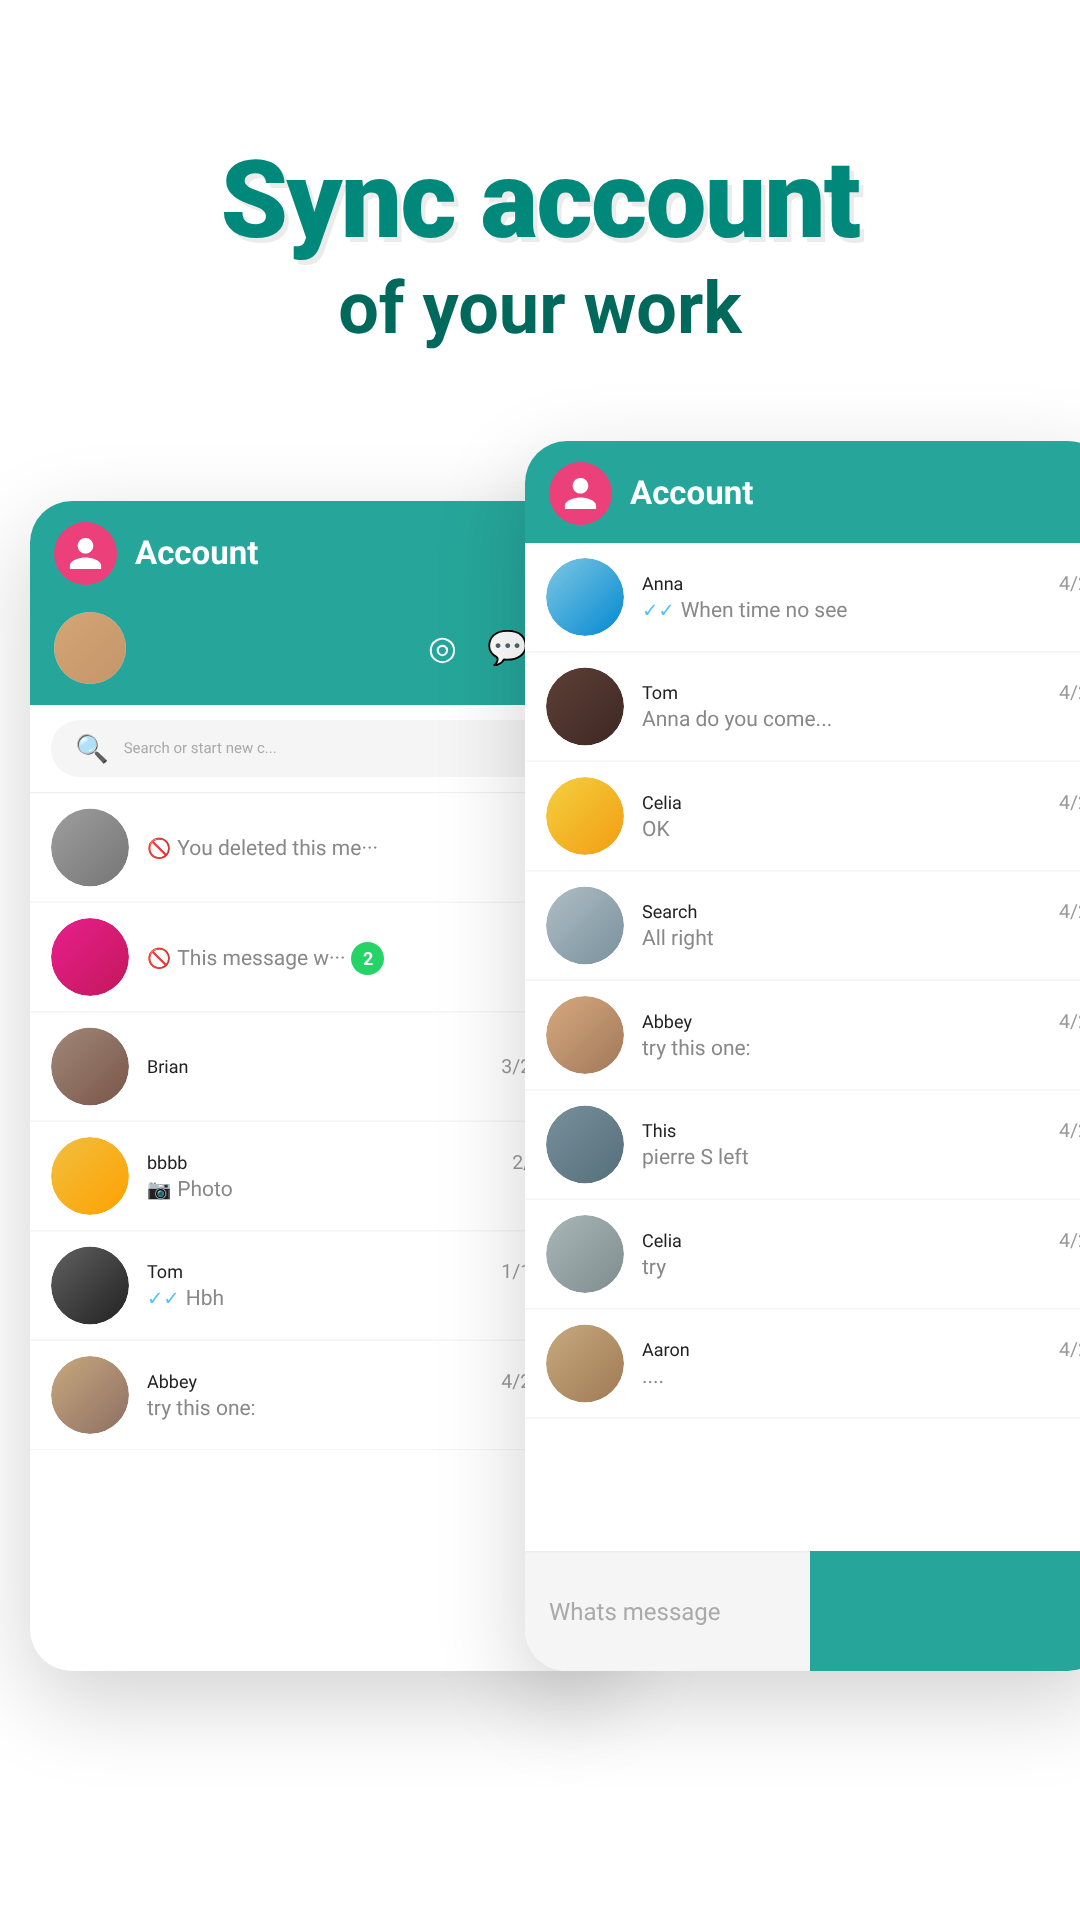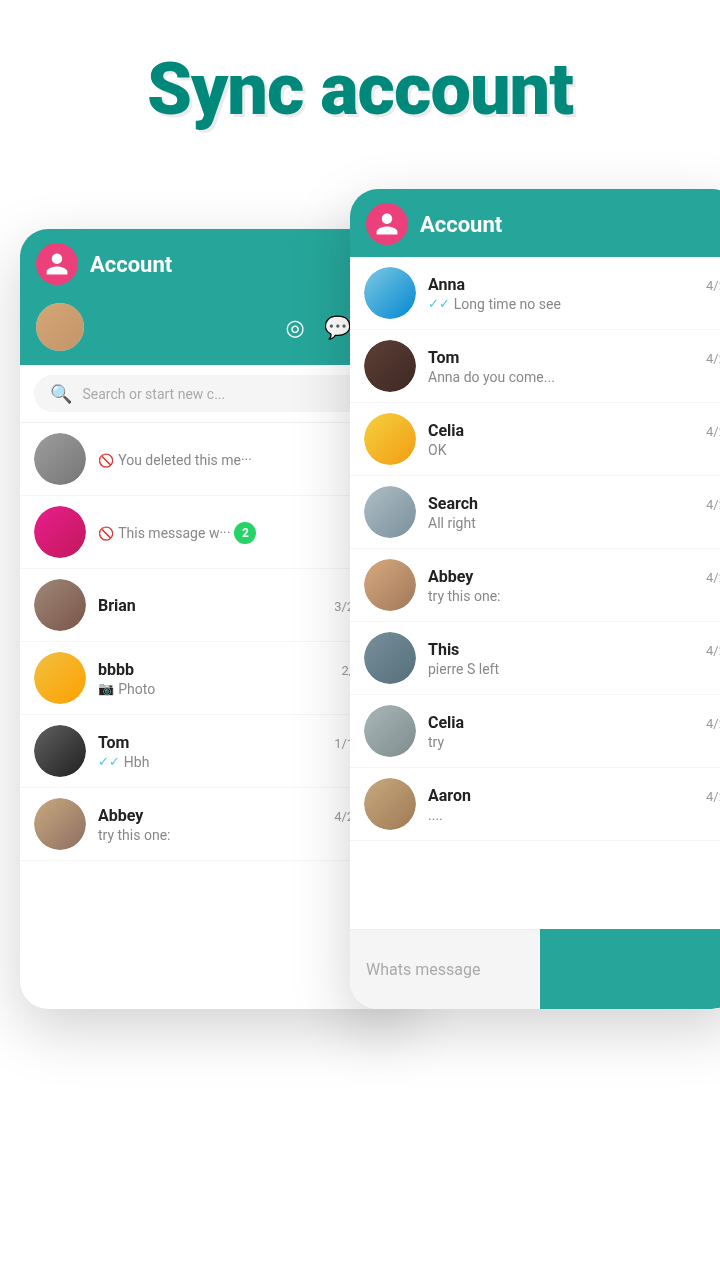--- a/index.html
+++ b/index.html
@@ -18,20 +18,21 @@
       padding: 50px 40px 30px;
       background: #fff;
     }
     .hero-title {
       font-size: 72px;
       font-weight: 900;
       color: #00897B;
       line-height: 1.1;
       letter-spacing: -1px;
       text-shadow: 3px 3px 0px rgba(0,0,0,0.08);
+      margin-top: 44px;
     }
     .hero-subtitle {
       font-size: 48px;
       font-weight: 700;
       color: #00695C;
       margin-top: 4px;
     }
 
     
     .phones-container {
@@ -151,21 +152,21 @@
       padding: 8px 16px;
       display: flex;
       align-items: center;
       gap: 10px;
     }
     .search-bar-inner .search-icon {
       color: #999;
       font-size: 18px;
     }
     .search-bar-inner .search-text {
-      font-size: 14px;
+      font-size: 10px;
       color: #aaa;
       text-align: center;
     }
 
     
     .chat-list {
       background: #fff;
       overflow: hidden;
     }
     .chat-item {
@@ -190,22 +191,22 @@
     .chat-content {
       flex: 1;
       min-width: 0;
     }
     .chat-top {
       display: flex;
       justify-content: space-between;
       align-items: baseline;
     }
     .chat-name {
-      font-size: 16px;
-      font-weight: 700;
+      font-size: 12px;
+      font-weight: 400;
       color: #222;
     }
     .chat-time {
       font-size: 13px;
       color: #999;
       flex-shrink: 0;
     }
     .chat-msg {
       font-size: 14px;
       color: #888;
@@ -290,20 +291,21 @@
     .camera-icon {
       color: #aaa;
       font-size: 13px;
     }
   </style>
 </head>
 <body>
 
 <div class="hero">
   <div class="hero-title">Sync account</div>
+  <div class="hero-subtitle">of your work</div>
 </div>
 
 <div class="phones-container">
 
   <div class="phone-card phone-left">
 
     <div class="phone-header">
       <div class="avatar-circle">
         <svg viewBox="0 0 24 24">
             <path d="M12 12c2.7 0 4.8-2.1 4.8-4.8S14.7 2.4 12 2.4 7.2 4.5 7.2 7.2 9.3 12 12 12zm0 2.4c-3.2 0-9.6 1.6-9.6 4.8v2.4h19.2v-2.4c0-3.2-6.4-4.8-9.6-4.8z"></path>
@@ -430,21 +432,21 @@
     <div class="chat-avatar">
       <div class="chat-avatar-inner" style="background: linear-gradient(135deg, #7ec8e3, #0288d1)"></div>
     </div>
     <div class="chat-content">
       <div class="chat-top">
         <span class="chat-name">Anna</span>
         <span class="chat-time">4/2</span>
       </div>
       <div class="chat-msg">
         <span class="double-check">✓✓</span>
-              <span>Long time no see</span>
+              <span>When time no see</span>
       </div>
     </div>
   </div>
         <div class="chat-item">
     <div class="chat-avatar">
       <div class="chat-avatar-inner" style="background: linear-gradient(135deg, #5d4037, #3e2723)"></div>
     </div>
     <div class="chat-content">
       <div class="chat-top">
         <span class="chat-name">Tom</span>

